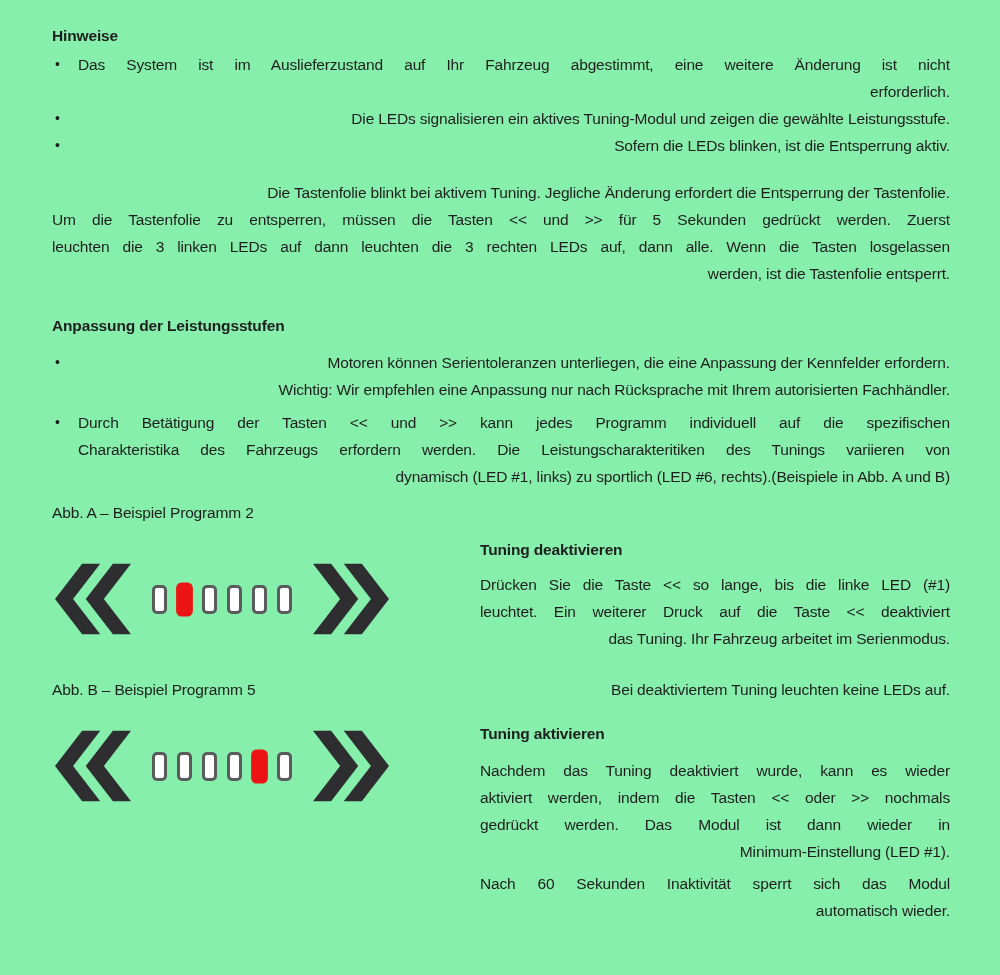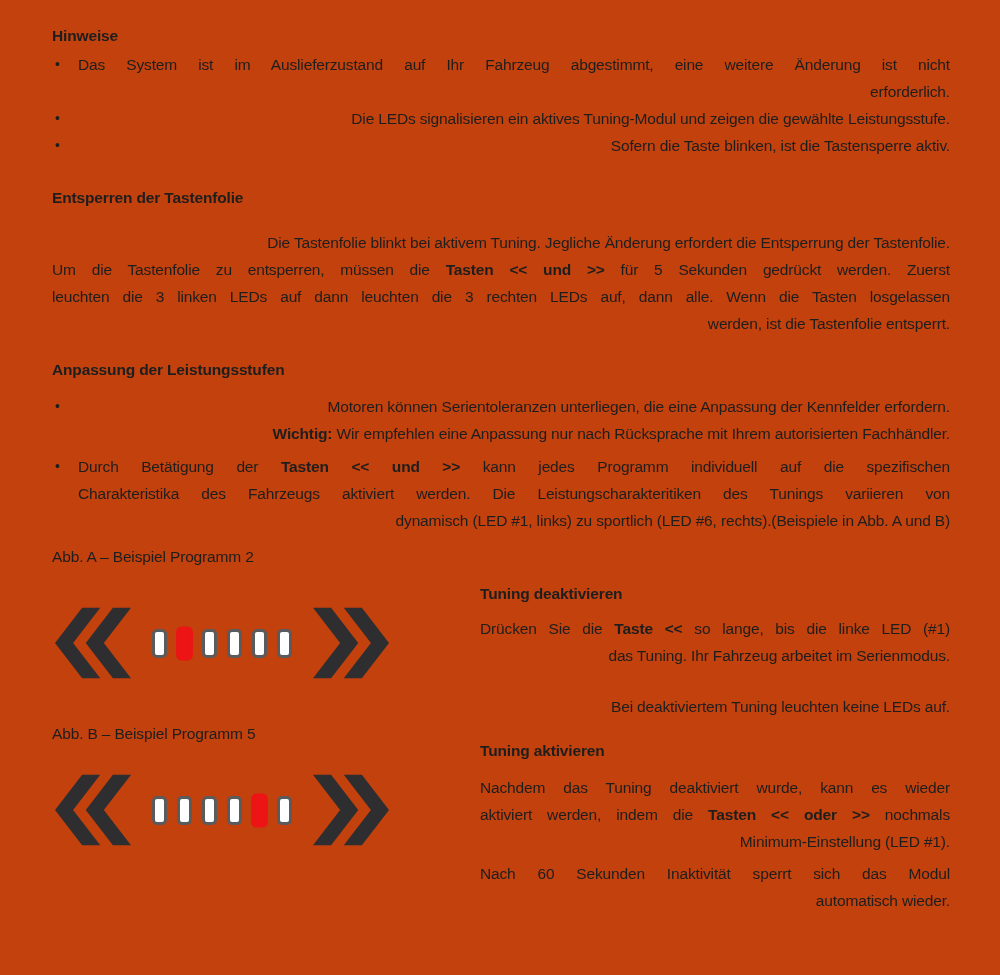--- a/index.html
+++ b/index.html
@@ -1,38 +1,38 @@
 <!DOCTYPE html>
 <html lang="de" style="--chevron: #2e2e30; --led_border: #595b5d; --led_active: #ec1414; --text: #1e1e1e;"><head>
 <meta charset="utf-8">
 <style>
   html,body{margin:0;padding:0;background:#fff;}
   .page{
     position:relative;
     width:1000px;height:975px;
     box-sizing:border-box;
     padding:25px 50px 0 52px;
-    background:#c2410c;
+    background:#86efac;
     overflow:hidden;
     font-family:"Liberation Sans","DejaVu Sans",sans-serif;
     font-size:15.5px;
     letter-spacing:-0.15px;
     color:#1e1e1e;
   }
   .h{font-size:15.5px;font-weight:bold;line-height:22px;margin:0;}
   .line{display:block;line-height:27px;}
   .jl{text-align:justify;text-align-last:justify;}
   .nl{text-align:right;}
-  .b{font-weight:bold;margin-top:42px;}
+  .b{font-weight:normal;margin-top:42px;}
   ul.list{list-style:none;margin:4px 0 0 0;padding:0;}
   ul.list li{position:relative;padding-left:26px;}
   .bullet{position:absolute;left:3px;top:0;line-height:27px;font-size:14px;}
   .mt-entsperren{margin-top:28px;}
   .para-entsperren{margin-top:20px;}
-  .mt-anpassung{margin-top:22px;}
+  .mt-anpassung{margin-top:28px;}
   ul.list2{margin-top:12px;}
   ul.list2 li + li{margin-top:6px;}
   .figlabel{margin-top:12px;line-height:22px;}
   .cols{display:grid;grid-template-columns:428px 470px;align-items:start;}
   .figure{display:flex;align-items:center;margin-left:3px;}
   .figure-a{margin-top:36px;}
   .figlabel-b{margin-top:41px;}
   .figure-b{margin-top:26px;}
   .chev{width:76px;height:78px;color:var(--chevron,#2e2e30);flex:0 0 auto;}
   .chev path{fill:currentColor;}
@@ -65,43 +65,42 @@
       <span class="bullet">•</span>
       <span class="line jl">Das System ist im Auslieferzustand auf Ihr Fahrzeug abgestimmt, eine weitere Änderung ist nicht</span>
       <span class="line nl">erforderlich.</span>
     </li>
     <li>
       <span class="bullet">•</span>
       <span class="line nl">Die LEDs signalisieren ein aktives Tuning-Modul und zeigen die gewählte Leistungsstufe.</span>
     </li>
     <li>
       <span class="bullet">•</span>
-      <span class="line nl">Sofern die Taste blinken, ist die Tastensperre aktiv.</span>
+      <span class="line nl">Sofern die LEDs blinken, ist die Entsperrung aktiv.</span>
     </li>
   </ul>
 
-  <h2 class="h mt-entsperren">Entsperren der Tastenfolie</h2>
   <div class="para-entsperren">
     <span class="line nl">Die Tastenfolie blinkt bei aktivem Tuning. Jegliche Änderung erfordert die Entsperrung der Tastenfolie.</span>
     <span class="line jl"><span>Um die Tastenfolie zu entsperren, müssen die </span><span class="b">Tasten &lt;&lt; und &gt;&gt;</span><span> für 5 Sekunden gedrückt werden. Zuerst</span></span>
     <span class="line jl">leuchten die 3 linken LEDs auf dann leuchten die 3 rechten LEDs auf, dann alle. Wenn die Tasten losgelassen</span>
     <span class="line nl">werden, ist die Tastenfolie entsperrt.</span>
   </div>
 
   <h2 class="h mt-anpassung">Anpassung der Leistungsstufen</h2>
   <ul class="list list2">
     <li>
       <span class="bullet">•</span>
       <span class="line nl">Motoren können Serientoleranzen unterliegen, die eine Anpassung der Kennfelder erfordern.</span>
       <span class="line nl"><span class="b">Wichtig:</span><span> Wir empfehlen eine Anpassung nur nach Rücksprache mit Ihrem autorisierten Fachhändler.</span></span>
     </li>
     <li>
       <span class="bullet">•</span>
       <span class="line jl"><span>Durch Betätigung der </span><span class="b">Tasten &lt;&lt; und &gt;&gt;</span><span> kann jedes Programm individuell auf die spezifischen</span></span>
-      <span class="line jl">Charakteristika des Fahrzeugs aktiviert werden. Die Leistungscharakteritiken des Tunings variieren von</span>
+      <span class="line jl">Charakteristika des Fahrzeugs erfordern werden. Die Leistungscharakteritiken des Tunings variieren von</span>
       <span class="line nl">dynamisch (LED #1, links) zu sportlich (LED #6, rechts).(Beispiele in Abb. A und B)</span>
     </li>
   </ul>
 
   <div class="figlabel">Abb. A – Beispiel Programm 2</div>
 
   <div class="cols">
     <div class="col-left">
 
       <div class="figure figure-a">
@@ -143,30 +142,32 @@
           <path d="M54 0 L84 39 L54 78 L34 78 L64 39 L34 0 Z"></path>
         </svg>
       </div>
 
     </div>
 
     <div class="col-right">
       <h2 class="h h-deak">Tuning deaktivieren</h2>
       <div class="para-1">
         <span class="line jl"><span>Drücken Sie die </span><span class="b">Taste &lt;&lt;</span><span> so lange, bis die linke LED (#1)</span></span>
+        <span class="line jl"><span>leuchtet. Ein weiterer Druck auf die </span><span class="b">Taste &lt;&lt;</span><span> deaktiviert</span></span>
         <span class="line nl">das Tuning. Ihr Fahrzeug arbeitet im Serienmodus.</span>
       </div>
       <div class="para-2">
         <span class="line nl">Bei deaktiviertem Tuning leuchten keine LEDs auf.</span>
       </div>
 
       <h2 class="h h-akt">Tuning aktivieren</h2>
       <div class="para-3">
         <span class="line jl">Nachdem das Tuning deaktiviert wurde, kann es wieder</span>
         <span class="line jl"><span>aktiviert werden, indem die </span><span class="b">Tasten &lt;&lt; oder &gt;&gt;</span><span> nochmals</span></span>
+        <span class="line jl">gedrückt werden. Das Modul ist dann wieder in</span>
         <span class="line nl">Minimum-Einstellung (LED #1).</span>
       </div>
       <div class="para-4">
         <span class="line jl">Nach 60 Sekunden Inaktivität sperrt sich das Modul</span>
         <span class="line nl">automatisch wieder.</span>
       </div>
     </div>
   </div>
 
 </div>

